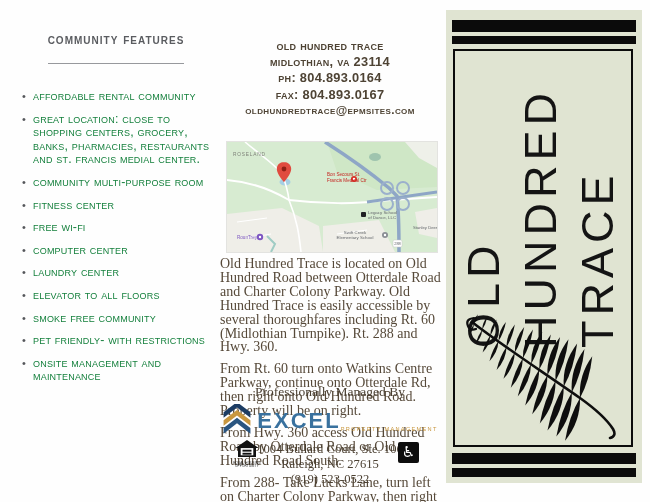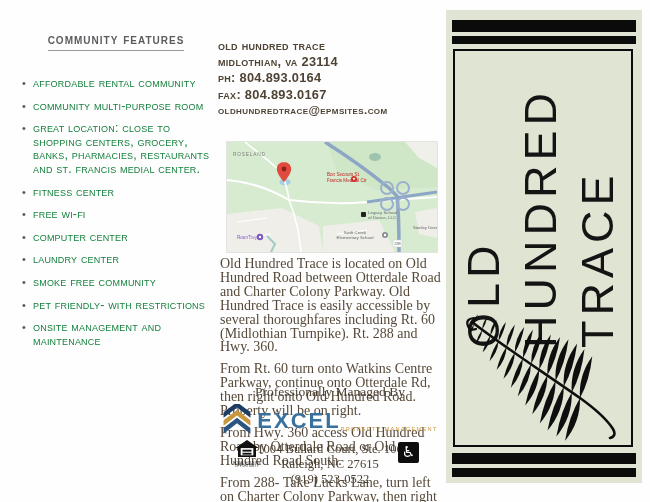--- a/index.html
+++ b/index.html
@@ -4,29 +4,29 @@
 <style>
   * { margin:0; padding:0; box-sizing:border-box; }
   html,body { width:650px; height:502px; }
   body { background:#fefefe; font-family:"Liberation Sans", sans-serif; position:relative; overflow:hidden; }
 
   
   .features { position:absolute; left:16px; top:30px; width:200px; }
   .features-title-wrap { text-align:center; margin-bottom:26px; }
   .features-title { display:inline-block; font-variant:small-caps; text-transform:lowercase;
     font-size:14px; font-weight:600; letter-spacing:1px; color:#5a5c60;
-    border-bottom:1px solid #97999d; padding-bottom:3px; }
+    border-bottom:1px solid #97999d; padding-bottom:16px; }
   .features ul { list-style:none; margin-left:6px; }
   .features li { position:relative; padding-left:11px; margin-bottom:9px;
     font-variant:small-caps; text-transform:lowercase; font-size:12.4px; line-height:13.6px;
     color:#15803d; letter-spacing:0.2px; }
   .features li::before { content:"•"; position:absolute; left:0; top:0; font-size:11px; color:#54565a; }
 
   
-  .contact { position:absolute; left:218px; top:38px; width:224px; 
+  .contact { position:absolute; left:218px; top:38px; width:224px; text-align:center;
     font-variant:small-caps; text-transform:lowercase; font-weight:600; color:#4e4334; }
   .contact .c-line { font-size:12.8px; line-height:16.2px; letter-spacing:0.3px; }
   .contact .c-email { font-size:11.8px; letter-spacing:0.4px; }
 
   .map-wrap { position:absolute; left:227px; top:142px; width:210px; height:110px;
     box-shadow:0 0 0 1px #e3e3e0; }
 
   .directions { position:absolute; left:220px; top:257px; width:223px;
     font-family:"Liberation Serif", serif; font-size:14px; line-height:13.9px; color:#564939; }
   .directions p { margin-bottom:8px; }
@@ -69,26 +69,27 @@
 </style>
 </head>
 <body>
 
 <div class="features">
   <div class="features-title-wrap">
     <span class="features-title">Community Features</span>
   </div>
   <ul>
     <li>Affordable rental community</li>
+    <li>Great Location: Close to shopping centers, grocery, banks, pharmacies, restaurants and St. Francis Medial Center.</li>
     <li>Community multi-purpose room</li>
-    <li>Great Location: Close to shopping centers, grocery, banks, pharmacies, restaurants and St. Francis Medial Center.</li>
     <li>Fitness center</li>
     <li>Free Wi-fi</li>
     <li>Computer center</li>
     <li>Laundry center</li>
+    <li>Elevator to all floors</li>
     <li>Smoke free community</li>
     <li>Pet friendly- with restrictions</li>
     <li>Onsite management and maintenance</li>
   </ul>
 </div>
 
 <div class="contact">
   <div class="c-line">Old Hundred Trace</div>
   <div class="c-line">Midlothian, VA 23114</div>
   <div class="c-line">PH: 804.893.0164</div>

